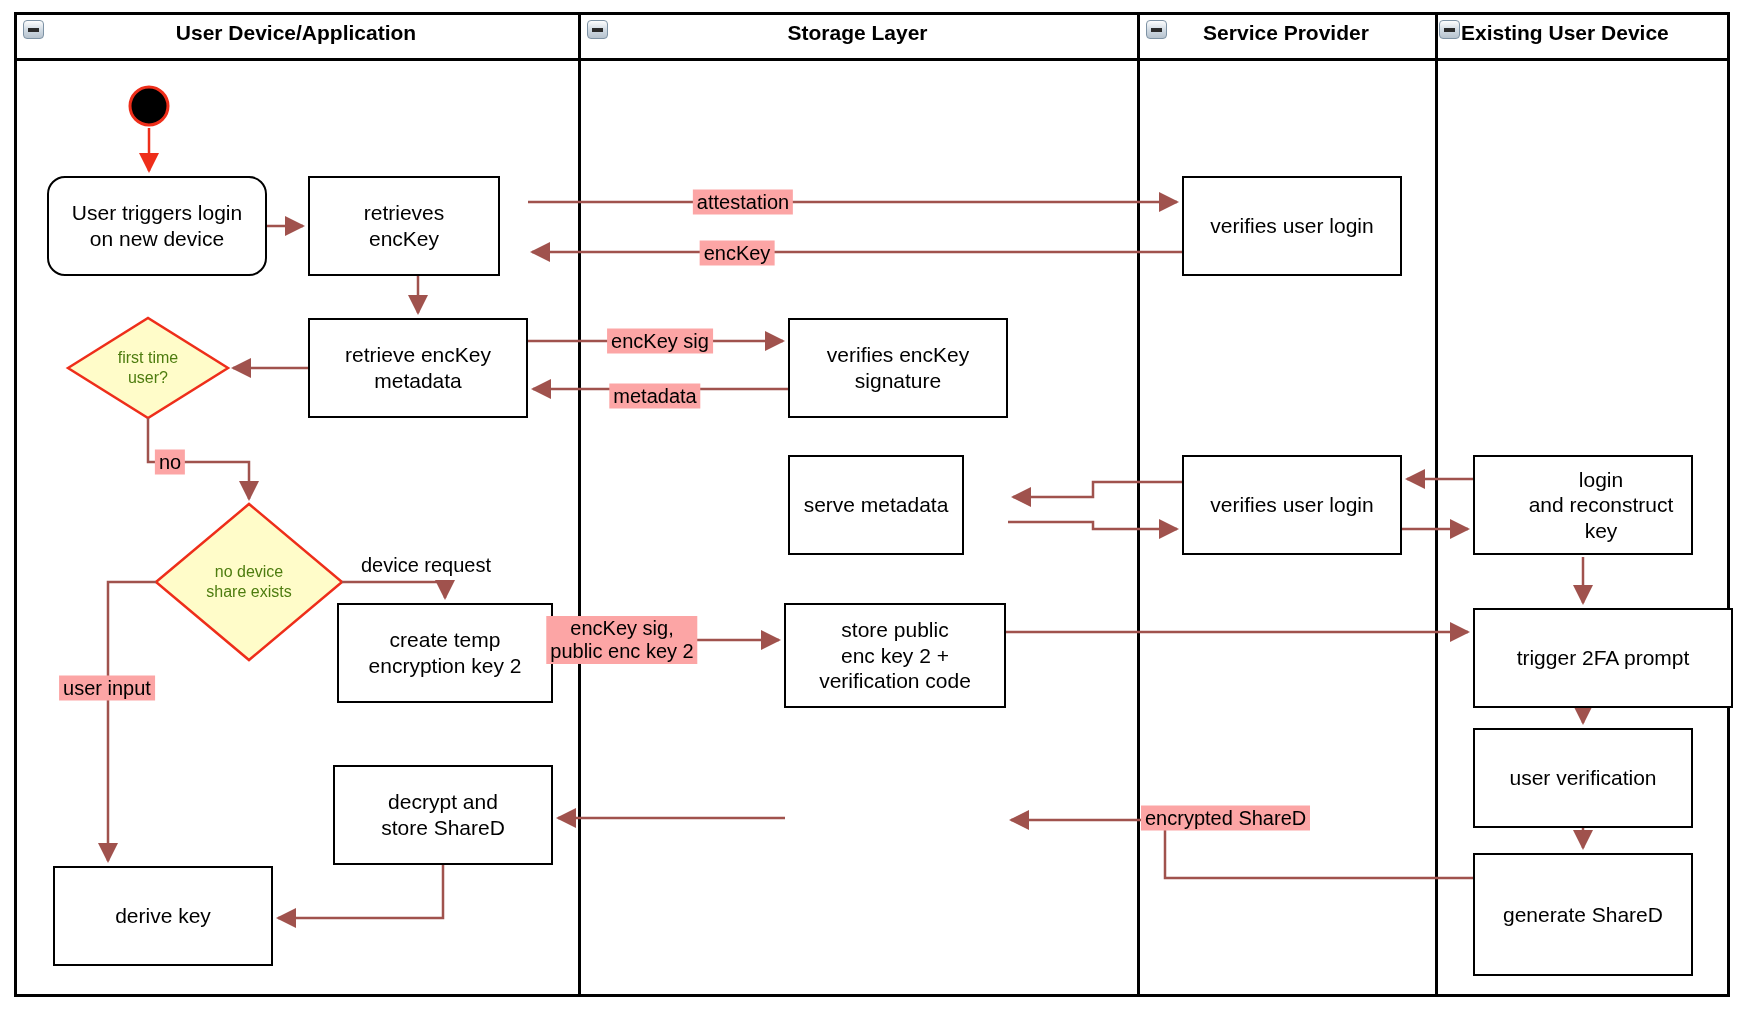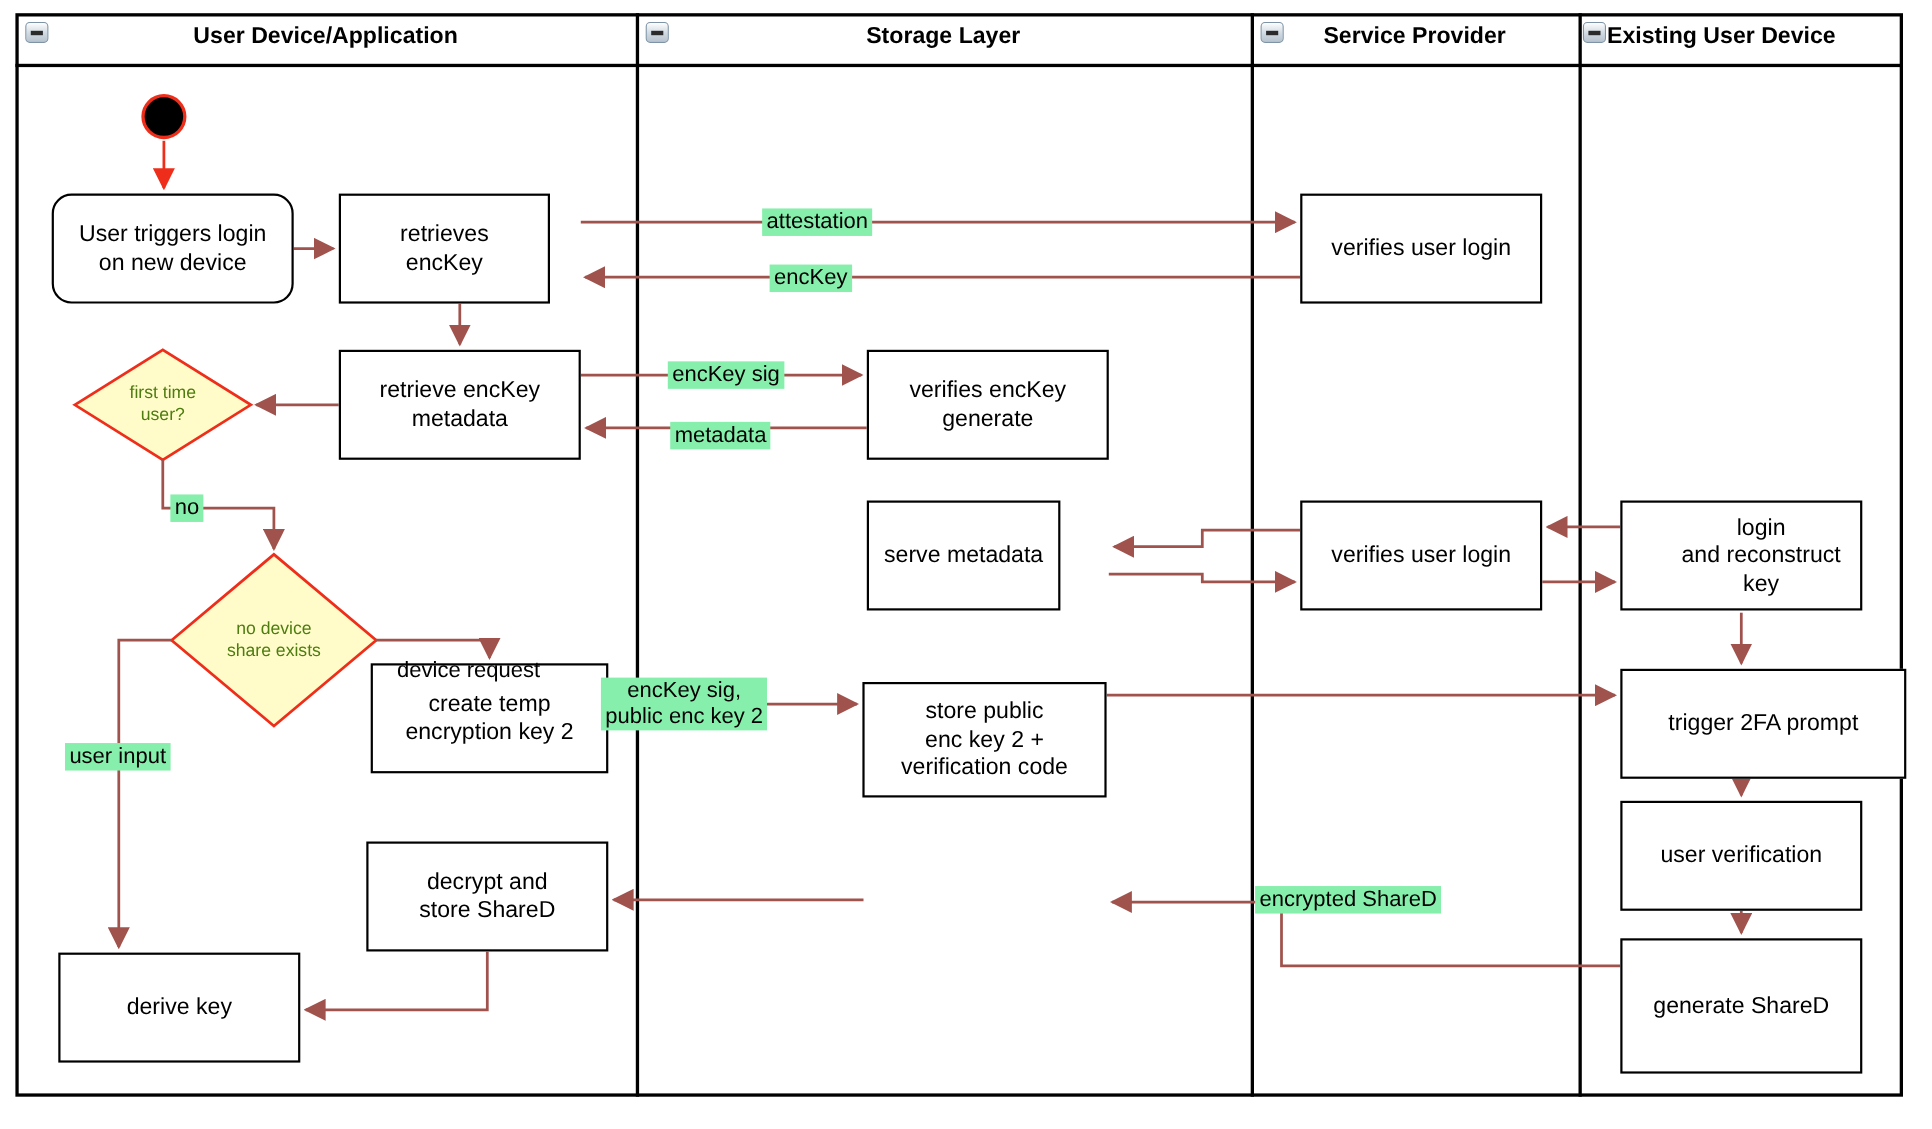--- a/index.html
+++ b/index.html
@@ -15,21 +15,21 @@
   .collapse{position:absolute;width:21px;height:19px;border:1px solid #7e93a5;border-radius:4px;
             background:linear-gradient(#fdfdfd,#cfd9e2 55%,#b7c3ce);box-sizing:border-box;}
   .collapse::after{content:"";position:absolute;left:4px;top:7px;width:11px;height:3.5px;background:#2b2b2b;}
   
   .node{position:absolute;background:var(--c-node-fill,#fff);border:2.5px solid var(--c-node-border,#000);
         box-sizing:border-box;display:flex;align-items:center;justify-content:center;
         text-align:center;font-size:21px;line-height:1.22;color:#000;white-space:pre-line;z-index:3;}
   .dtext{position:absolute;display:flex;align-items:center;justify-content:center;text-align:center;
          font-size:16px;line-height:1.22;color:#4d7c0f;white-space:pre-line;z-index:3;}
   
-  .elbl{position:absolute;background:#86efac;padding:1px 4px;font-size:20px;line-height:1.15;
+  .elbl{position:absolute;background:#fca5a5;padding:1px 4px;font-size:20px;line-height:1.15;
         color:#000;white-space:pre-line;text-align:center;z-index:4;transform:translate(-50%,-50%);}
   .elbl.left{transform:translate(0,-50%);}
   .elbl.above{transform:translate(-50%,-100%);background:transparent;}
   svg.overlay{position:absolute;left:0;top:0;z-index:2;}
   .flow{stroke:var(--c-flow,#a0524d);stroke-width:2.5;fill:none;}
   .redline{stroke:var(--c-red,#ee2e1a);stroke-width:2.5;fill:none;}
   .mk-flow{fill:var(--c-flow,#a0524d);}
   .mk-red{fill:var(--c-red,#ee2e1a);}
   .decision{fill:var(--c-decision,#fffcc9);stroke:var(--c-red,#ee2e1a);stroke-width:2.5;}
   .startdot{fill:#000;stroke:var(--c-red,#ee2e1a);stroke-width:3;}
@@ -98,46 +98,46 @@
   </svg>
 
   <div class="node" style="left:47px;top:176px;width:220px;height:100px;border-radius:18px;">User triggers login
 on new device</div>
   <div class="node" style="left:308px;top:176px;width:192px;height:100px;">retrieves
 encKey</div>
   <div class="node" style="left:1182px;top:176px;width:220px;height:100px;">verifies user login</div>
   <div class="node" style="left:308px;top:318px;width:220px;height:100px;">retrieve encKey
 metadata</div>
   <div class="node" style="left:788px;top:318px;width:220px;height:100px;">verifies encKey
-generate</div>
+signature</div>
   <div class="node" style="left:788px;top:455px;width:176px;height:100px;">serve metadata</div>
   <div class="node" style="left:1182px;top:455px;width:220px;height:100px;">verifies user login</div>
   <div class="node" style="left:1473px;top:455px;width:220px;height:100px;padding-left:36px;">login
 and reconstruct key</div>
   <div class="node" style="left:337px;top:603px;width:216px;height:100px;">create temp
 encryption key 2</div>
-  <div class="node" style="left:784px;top:603px;width:222px;height:105px;margin-top:17px;">store public
+  <div class="node" style="left:784px;top:603px;width:222px;height:105px;">store public
 enc key 2 +
 verification code</div>
   <div class="node" style="left:1473px;top:608px;width:260px;height:100px;">trigger 2FA prompt</div>
   <div class="node" style="left:1473px;top:728px;width:220px;height:100px;">user verification</div>
   <div class="node" style="left:333px;top:765px;width:220px;height:100px;">decrypt and
 store ShareD</div>
   <div class="node" style="left:53px;top:866px;width:220px;height:100px;">derive key</div>
   <div class="node" style="left:1473px;top:853px;width:220px;height:123px;">generate ShareD</div>
 
   <div class="dtext" style="left:63px;top:328px;width:170px;height:80px;">first time
 user?</div>
   <div class="dtext" style="left:164px;top:542px;width:170px;height:80px;">no device
 share exists</div>
 
   <div class="elbl" style="left:743px;top:202px;">attestation</div>
   <div class="elbl" style="left:737px;top:253px;">encKey</div>
   <div class="elbl" style="left:660px;top:341px;">encKey sig</div>
   <div class="elbl" style="left:655px;top:396px;">metadata</div>
   <div class="elbl" style="left:170px;top:462px;">no</div>
-  <div class="elbl above" style="left:426px;top:578px;margin-top:44px;">device request</div>
+  <div class="elbl above" style="left:426px;top:578px;">device request</div>
   <div class="elbl" style="left:622px;top:640px;">encKey sig,
 public enc key 2</div>
   <div class="elbl" style="left:107px;top:688px;">user input</div>
   <div class="elbl left" style="left:1141px;top:818px;">encrypted ShareD</div>
 
 </div>
 
 </body></html>

